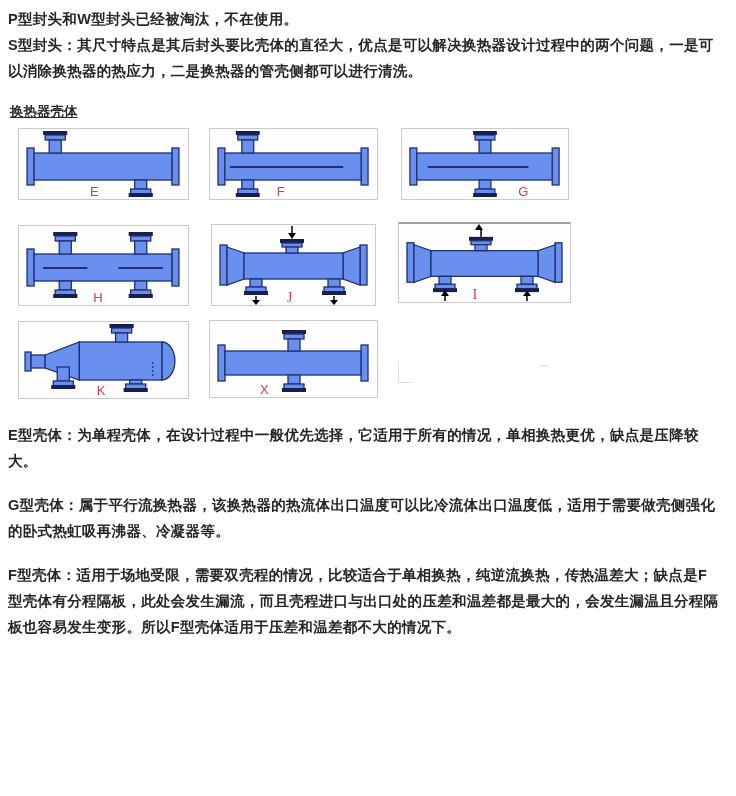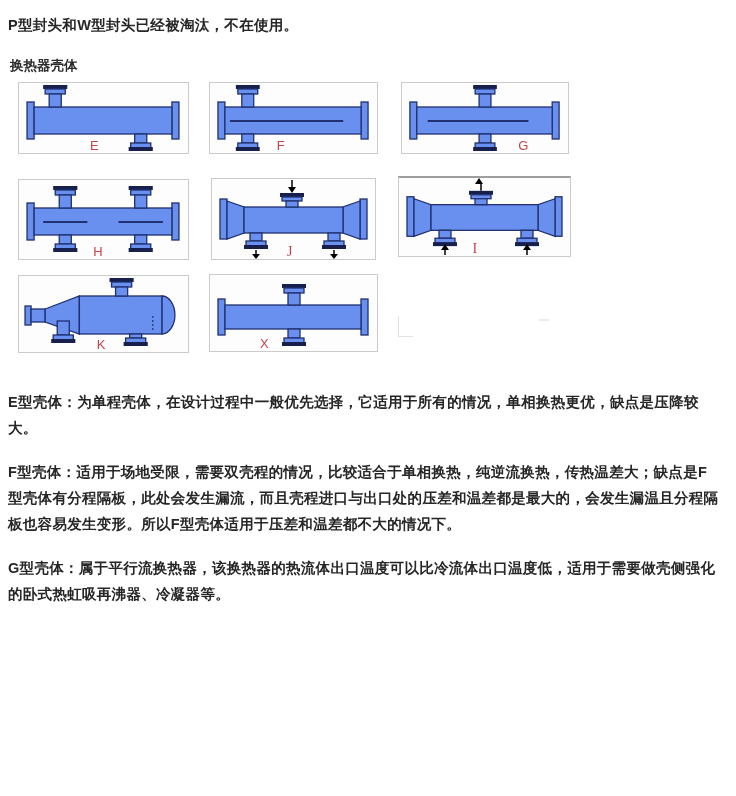--- a/index.html
+++ b/index.html
@@ -1,35 +1,36 @@
 <!DOCTYPE html>
 <html><head>
 <meta charset="utf-8">
 <style>
   html,body{margin:0;padding:0;background:#ffffff;}
   body{
     width:736px;
     font-family:"Liberation Sans","DejaVu Sans",sans-serif;
     color:#262626;
   }
-  .page{padding:12px 10px 12px 8px;}
+  .page{padding:6px 10px 12px 8px;}
   .para{
     margin:0;
     font-size:14.5px;
     line-height:26px;
     font-weight:bold;
     letter-spacing:0.3px;
     max-width:712px;
   }
   .gap-top{margin-top:15px;}
   .fig-title{
     margin:19px 0 0 2px;
     font-size:13.5px;
     font-weight:bold;
     color:#2b2b2b;
+    text-decoration:underline;
   }
   .figure-area{
     position:relative;
     height:272px;
     margin-top:7px;
   }
   .fig-box{
     position:absolute;
     background:#fdfdfd;
     border:1px solid #cbcbcb;
@@ -61,20 +62,21 @@
     position:absolute;left:531px;top:237px;width:10px;height:2px;background:#ececec;
   }
   .bottom-paras .para{margin-top:18px;}
 </style>
 </head>
 <body>
 
 <div class="page">
 
   <p class="para">P型封头和W型封头已经被淘汰，不在使用。</p>
+  <p class="para">S型封头：其尺寸特点是其后封头要比壳体的直径大，优点是可以解决换热器设计过程中的两个问题，一是可以消除换热器的热应力，二是换热器的管壳侧都可以进行清洗。</p>
 
   <h4 class="fig-title">换热器壳体</h4>
 
   <div class="figure-area">
 
     <div class="fig-box" style="left:10px;top:0;width:171px;height:72px">
       <svg viewBox="0 0 168 70" preserveAspectRatio="none">
         <rect class="sb" x="8" y="19" width="7" height="37"></rect>
         <rect class="sb" x="152" y="19" width="7" height="37"></rect>
         <rect class="sb" x="15" y="24" width="137" height="27"></rect>
@@ -229,18 +231,18 @@
         <rect class="cap" x="72" y="67" width="24" height="4"></rect>
       </svg>
       <div class="fig-label" style="left:30%">X</div>
     </div>
 
     <div class="remnant-a"></div>
     <div class="remnant-b"></div>
   </div>
 
   <div class="bottom-paras">
-    <p class="para" style="margin-top:35px">E型壳体：为单程壳体，在设计过程中一般优先选择，它适用于所有的情况，单相换热更优，缺点是压降较大。</p>
+    <p class="para" style="margin-top:22px">E型壳体：为单程壳体，在设计过程中一般优先选择，它适用于所有的情况，单相换热更优，缺点是压降较大。</p>
+    <p class="para">G型壳体：属于平行流换热器，该换热器的热流体出口温度可以比冷流体出口温度低，适用于需要做壳侧强化的卧式热虹吸再沸器、冷凝器等。</p>
     <p class="para">F型壳体：适用于场地受限，需要双壳程的情况，比较适合于单相换热，纯逆流换热，传热温差大；缺点是F型壳体有分程隔板，此处会发生漏流，而且壳程进口与出口处的压差和温差都是最大的，会发生漏温且分程隔板也容易发生变形。所以F型壳体适用于压差和温差都不大的情况下。</p>
-    <p class="para">G型壳体：属于平行流换热器，该换热器的热流体出口温度可以比冷流体出口温度低，适用于需要做壳侧强化的卧式热虹吸再沸器、冷凝器等。</p>
   </div>
 
 </div>
 
 </body></html>

